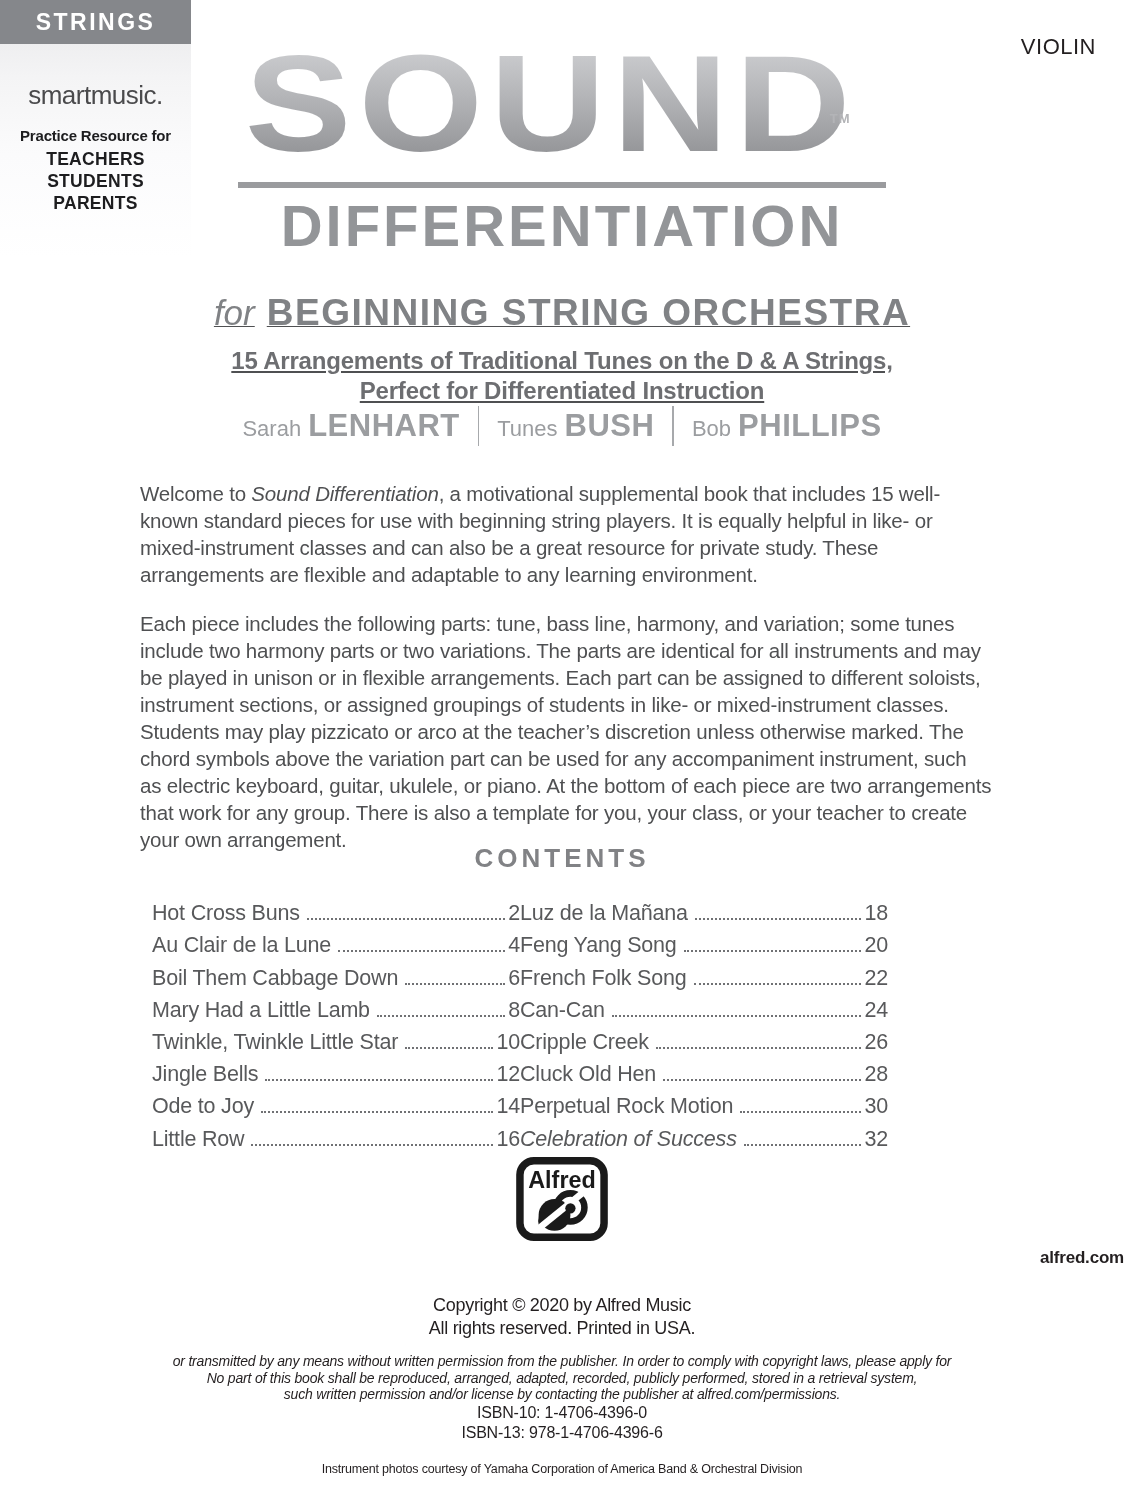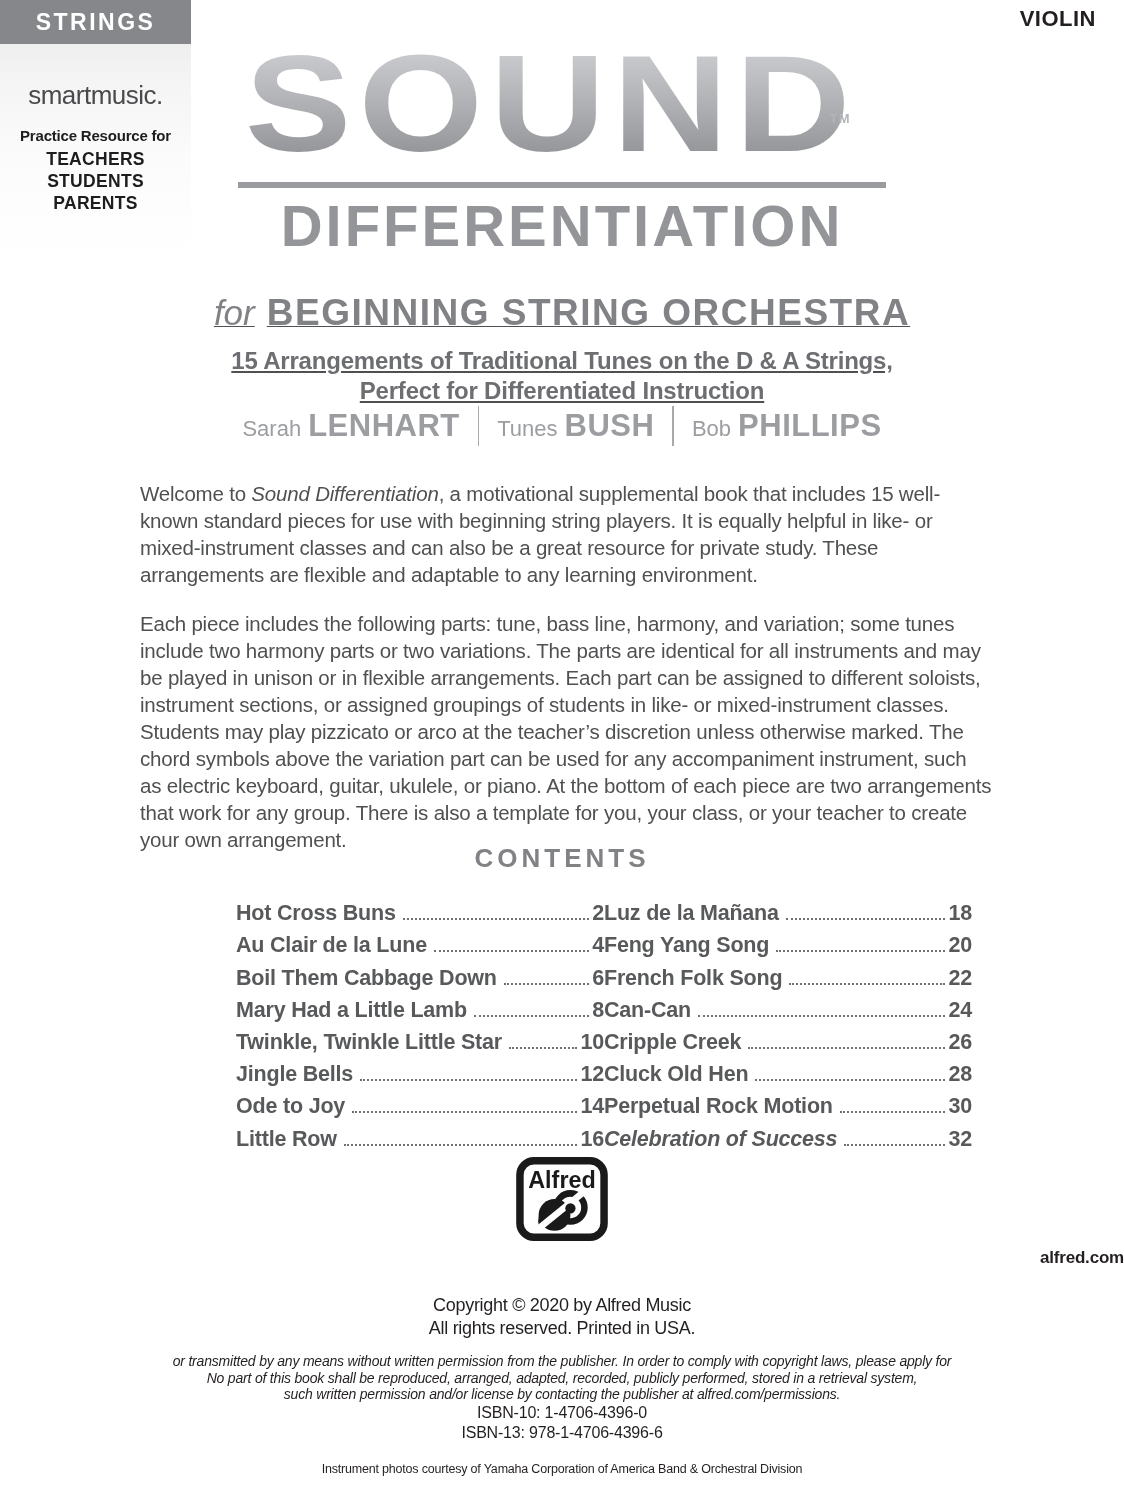--- a/index.html
+++ b/index.html
@@ -34,22 +34,22 @@
     font-size:15px; font-weight:bold; color:#1d1d1f; letter-spacing:-0.2px;
   }
   .badge-audiences {
     margin-top:4px; text-align:center;
     font-size:17.5px; font-weight:bold; line-height:22px; color:#1d1d1f;
     letter-spacing:0.3px;
   }
 
   
   .instrument {
-    position:absolute; top:6px; right:28px;
-    font-size:22px; font-weight:bold; color:#231f20; letter-spacing:0.5px;
+    position:absolute; top:34px; right:28px;
+    font-size:22px; font-weight:normal; color:#231f20; letter-spacing:0.5px;
   }
 
   
   .title-block { position:absolute; top:36px; left:0; width:100%; text-align:center; }
   .sound-line { height:134px; line-height:134px; white-space:nowrap; }
   .sound-word {
     display:inline-block;
     font-size:138px; font-weight:bold; letter-spacing:6px;
     transform:scaleX(1.16); transform-origin:center;
     background:linear-gradient(180deg,#d2d3d5 0%,#b4b5b8 45%,#8c8d90 100%);
@@ -95,21 +95,21 @@
   .seg-bold   { font-weight:normal; }
 
   
   .contents-block { position:absolute; top:843px; left:0; width:100%; }
   .contents-heading {
     text-align:center; font-size:26px; font-weight:bold;
     letter-spacing:4px; color:#818285;
   }
   .toc-columns {
     margin:20px auto 0; width:820px;
-    display:flex; justify-content:flex-end;font-weight:bold;
+    display:flex; justify-content:flex-start;
   }
   .toc-col { width:368px; }
   .toc-row {
     display:flex; align-items:flex-end;
     height:32.2px; font-size:21.5px; color:#58595b; letter-spacing:-0.2px;
   }
   .toc-title { flex:none; white-space:nowrap; }
   .toc-dots  { flex:1 1 auto; min-width:14px; border-bottom:2.5px dotted #707174; margin:0 3px 6px 7px; }
   .toc-page  { flex:none; }
   .toc-title.italic { font-style:italic; }

